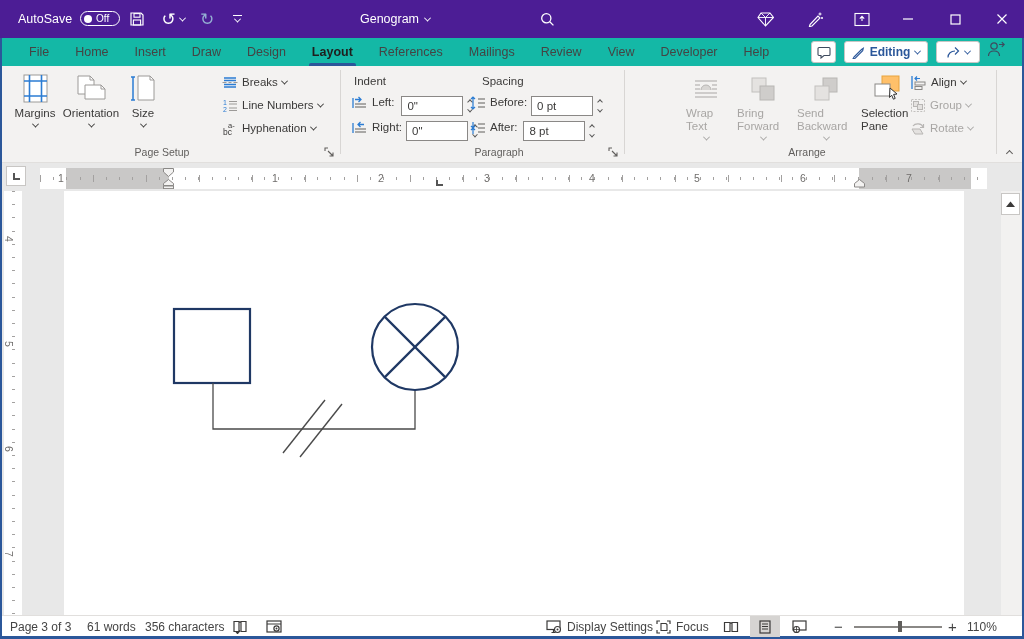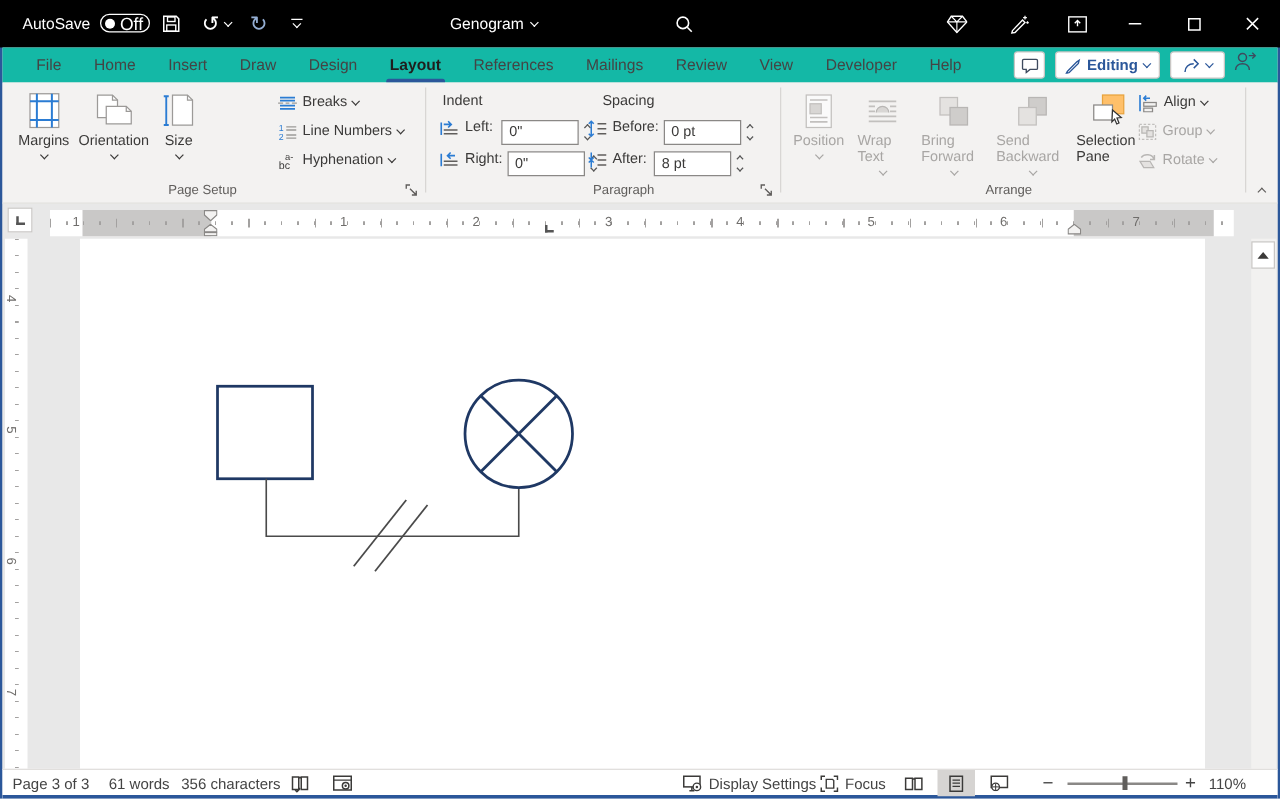--- a/index.html
+++ b/index.html
@@ -2,26 +2,26 @@
 <html><head>
 <meta charset="utf-8">
 <style>
   * { margin:0; padding:0; box-sizing:border-box; }
   html,body { width:1024px; height:639px; overflow:hidden; }
   body { font-family:"Liberation Sans", sans-serif; color:#3b3a39; }
   #window { position:relative; width:1024px; height:639px; background:#e8e8e8;
             border-left:2px solid #2b579a; border-right:2px solid #2b579a; }
 
   
-  .titlebar { position:absolute; left:-2px; right:-2px; top:0; height:38px; background:#000000; color:#fff; }
+  .titlebar { position:absolute; left:-2px; right:-2px; top:0; height:38px; background:#4c1d95; color:#fff; }
   .titlebar .t { position:absolute; top:0; height:38px; display:flex; align-items:center; font-size:12.5px; }
   .autosave-label { left:18px; }
   .toggle { left:80px; width:40px; height:15px; border:1.4px solid #fff; border-radius:9px; display:flex; align-items:center; top:11px; position:absolute; }
   .toggle .knob { width:8px; height:8px; border-radius:50%; background:#fff; margin-left:3px; }
-  .toggle .state { font-size:14px; color:#fff; margin-left:4px; }
+  .toggle .state { font-size:10px; color:#fff; margin-left:4px; }
   .tb-icon { position:absolute; top:0; height:38px; display:flex; align-items:center; justify-content:center; width:26px; color:#fff; }
   .glyph-arrow { font-size:17px; line-height:1; }
   .dim { color:#94aed3; }
   .chev { display:inline-block; width:5px; height:5px; border-right:1.3px solid currentColor; border-bottom:1.3px solid currentColor; transform:rotate(45deg) translate(-1px,-1px); }
   .chev.up { transform:rotate(-135deg); }
   .overline-chev { display:inline-flex; flex-direction:column; align-items:center; gap:2px; }
   .overline-chev .bar { width:9px; height:1.4px; background:#fff; }
   .doc-title { left:340px; width:110px; justify-content:center; gap:6px; font-size:13px; }
   .win-ctl { width:32px; }
 
@@ -326,31 +326,20 @@
       </span>
     </div>
     <div class="group-label" style="left:442px;width:110px">Paragraph</div>
     <span class="launcher" style="left:606px">
       <svg width="11" height="11" viewBox="0 0 11 11">
           <path d="M1 4 V1 h3 M4 4 l5 5 M9 5.5 V9 H5.5 M6.5 9 L9 9" fill="none" stroke="#605e5c" stroke-width="1.1"></path>
         </svg>
     </span>
     <div class="gsep" style="left:622px"></div>
 
-    <div class="bigbtn disabled" style="left:629px;width:48px">
-      <span class="bicon">
-        <svg width="22" height="28" viewBox="0 0 22 28">
-            <rect x="1" y="1" width="20" height="26" fill="#fafafa" stroke="#c2c0be"></rect>
-            <path d="M4 5 h14 M4 19 h14 M4 22.5 h14" stroke="#c2c0be" stroke-width="1.3"></path>
-            <rect x="4" y="8" width="9" height="8" fill="#d8d6d4" stroke="#c2c0be"></rect>
-          </svg>
-      </span>
-      <span class="blabel">Position</span>
-      <span class="chev bchev"></span>
-    </div>
     <div class="bigbtn disabled" style="left:679px;width:50px">
       <span class="bicon">
         <svg width="26" height="24" viewBox="0 0 26 24">
             <path d="M2 4 h22 M2 8 h5 M19 8 h5 M2 12 h5 M19 12 h5 M2 16 h22 M2 20 h22" stroke="#c2c0be" stroke-width="1.4"></path>
             <path d="M8 13 a5 5 0 0 1 10 0" fill="#d8d6d4" stroke="#b8b6b4"></path>
           </svg>
       </span>
       <span class="blabel" style="width:40px">Wrap Text</span>
       <span class="chev bchev"></span>
     </div>

